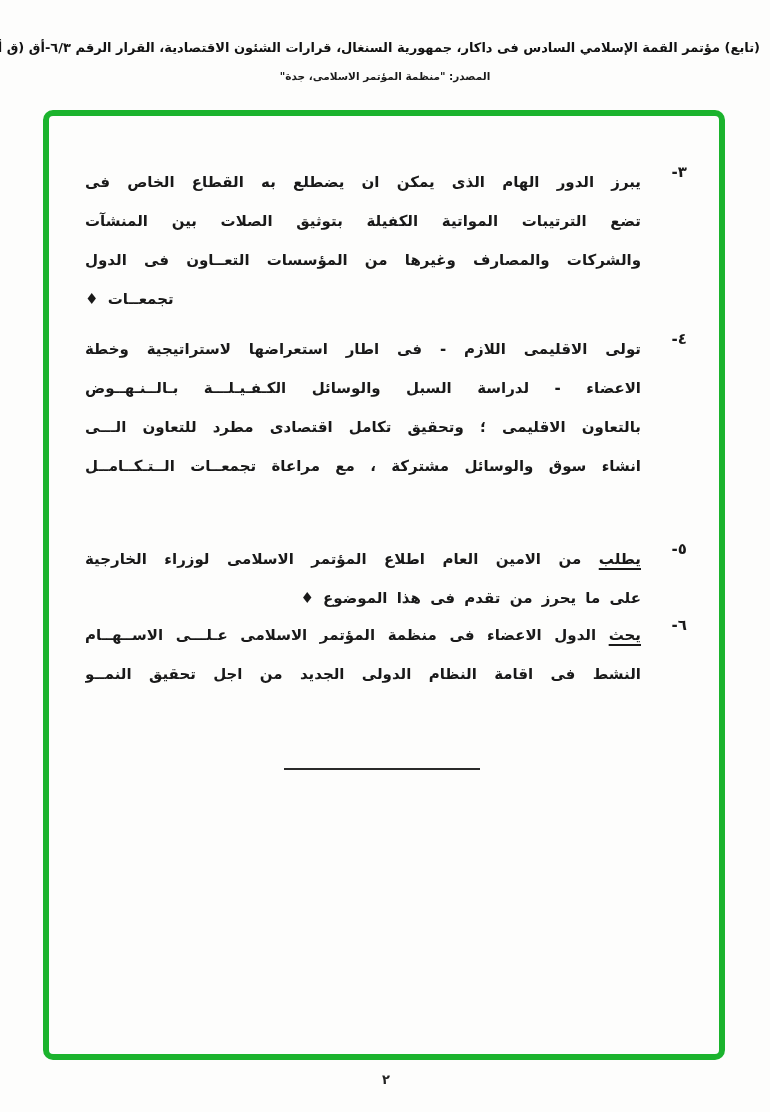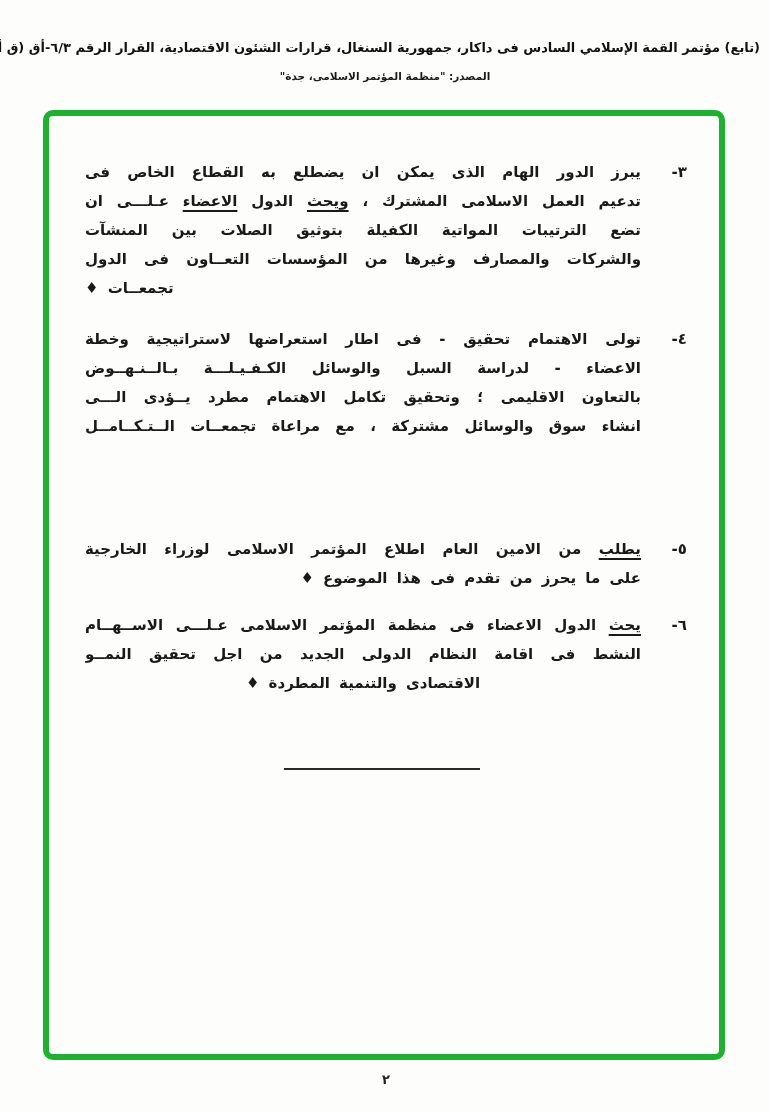--- a/index.html
+++ b/index.html
@@ -36,20 +36,21 @@
   .pnum{
     position:absolute;right:-46px;top:0;width:40px;
     line-height:29px;text-align:right;
     font-size:15px;font-weight:bold;
   }
   .line{
     line-height:29px;height:29px;
     text-align:justify;text-align-last:justify;
     word-spacing:4px;
     overflow:hidden;
+    margin-top:10px;
   }
   .line.l{text-align-last:left;}
   .line.c{text-align-last:center;}
   .line.r{text-align-last:right;}
   .u{text-decoration:underline;text-underline-offset:4px;text-decoration-thickness:1.5px;}
   .sep{
     position:absolute;left:235px;top:652px;width:196px;height:0;
     border-top:2px solid #2a2a2a;
   }
   .pagenum{
@@ -61,40 +62,38 @@
 <body>
 
 <div class="hdr1">(تابع) مؤتمر القمة الإسلامي السادس فى داكار، جمهورية السنغال، قرارات الشئون الاقتصادية، القرار الرقم ٦/٣-أق (ق أ)</div>
 <div class="hdr2">المصدر: "منظمة المؤتمر الاسلامى، جدة"</div>
 
 <div class="greenbox" style="border-color: rgb(27, 179, 45);">
   <div id="paras">
       <div class="para" style="top: 42px;">
         <div class="pnum">٣-</div>
         <div class="line j"><span>يبرز الدور الهام الذى يمكن ان يضطلع به القطاع الخاص فى</span></div>
-        <div class="line j"><span>تدعيم العمل الاسلامى المشترك ، </span><span class="u">ويحث</span><span> الدول </span><span class="u">الاعضاء</span><span> عـلـــى ان</span></div>
         <div class="line j"><span>تضع الترتيبات المواتية الكفيلة بتوثيق الصلات بين المنشآت</span></div>
         <div class="line j"><span>والشركات والمصارف وغيرها من المؤسسات التعــاون فى الدول</span></div>
         <div class="line l"><span>تجمعــات ♦</span></div>
       </div>
       <div class="para" style="top: 209px;">
         <div class="pnum">٤-</div>
-        <div class="line j"><span>تولى الاهتمام تحقيق - فى اطار استعراضها لاستراتيجية وخطة</span></div>
+        <div class="line j"><span>تولى الاقليمى اللازم - فى اطار استعراضها لاستراتيجية وخطة</span></div>
         <div class="line j"><span>الاعضاء - لدراسة السبل والوسائل الكـفـيـلـــة بـالــنـهــوض</span></div>
-        <div class="line j"><span>بالتعاون الاقليمى ؛ وتحقيق تكامل الاهتمام مطرد يــؤدى الـــى</span></div>
+        <div class="line j"><span>بالتعاون الاقليمى ؛ وتحقيق تكامل اقتصادى مطرد للتعاون الـــى</span></div>
         <div class="line j"><span>انشاء سوق والوسائل مشتركة ، مع مراعاة تجمعــات الــتـكــامــل</span></div>
       </div>
       <div class="para" style="top: 419px;">
         <div class="pnum">٥-</div>
         <div class="line j"><span class="u">يطلب</span><span> من الامين العام اطلاع المؤتمر الاسلامى لوزراء الخارجية</span></div>
         <div class="line r"><span>على ما يحرز من تقدم فى هذا الموضوع ♦</span></div>
       </div>
       <div class="para" style="top: 495px;">
         <div class="pnum">٦-</div>
         <div class="line j"><span class="u">يحث</span><span> الدول الاعضاء فى منظمة المؤتمر الاسلامى عـلـــى الاســهــام</span></div>
         <div class="line j"><span>النشط فى اقامة النظام الدولى الجديد من اجل تحقيق النمــو</span></div>
-        <div class="line c"><span>الاقتصادى والتنمية المطردة ♦</span></div>
       </div>
     </div>
   <div class="sep"></div>
 </div>
 
 <div class="pagenum">٢</div>
 
 </body></html>

